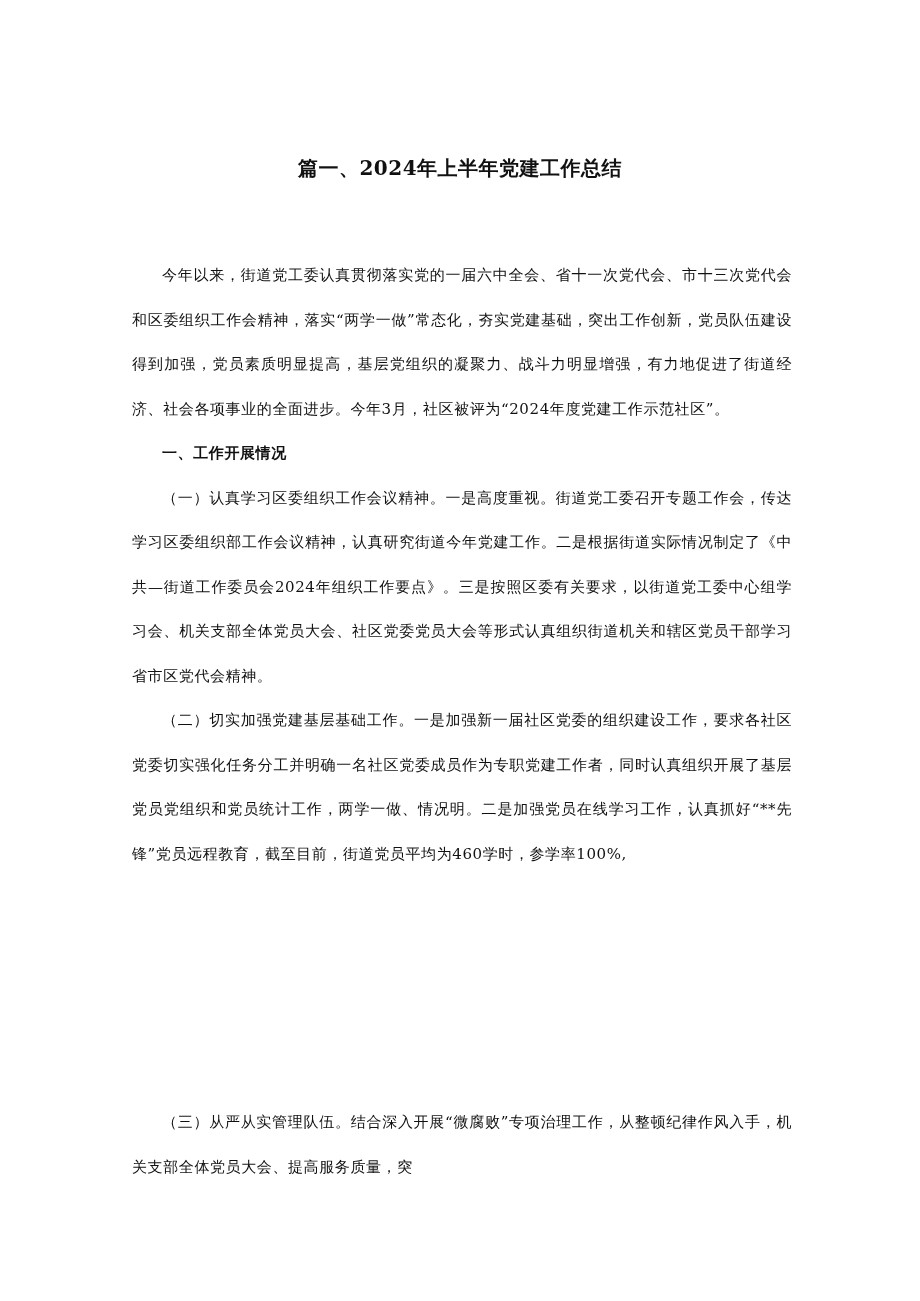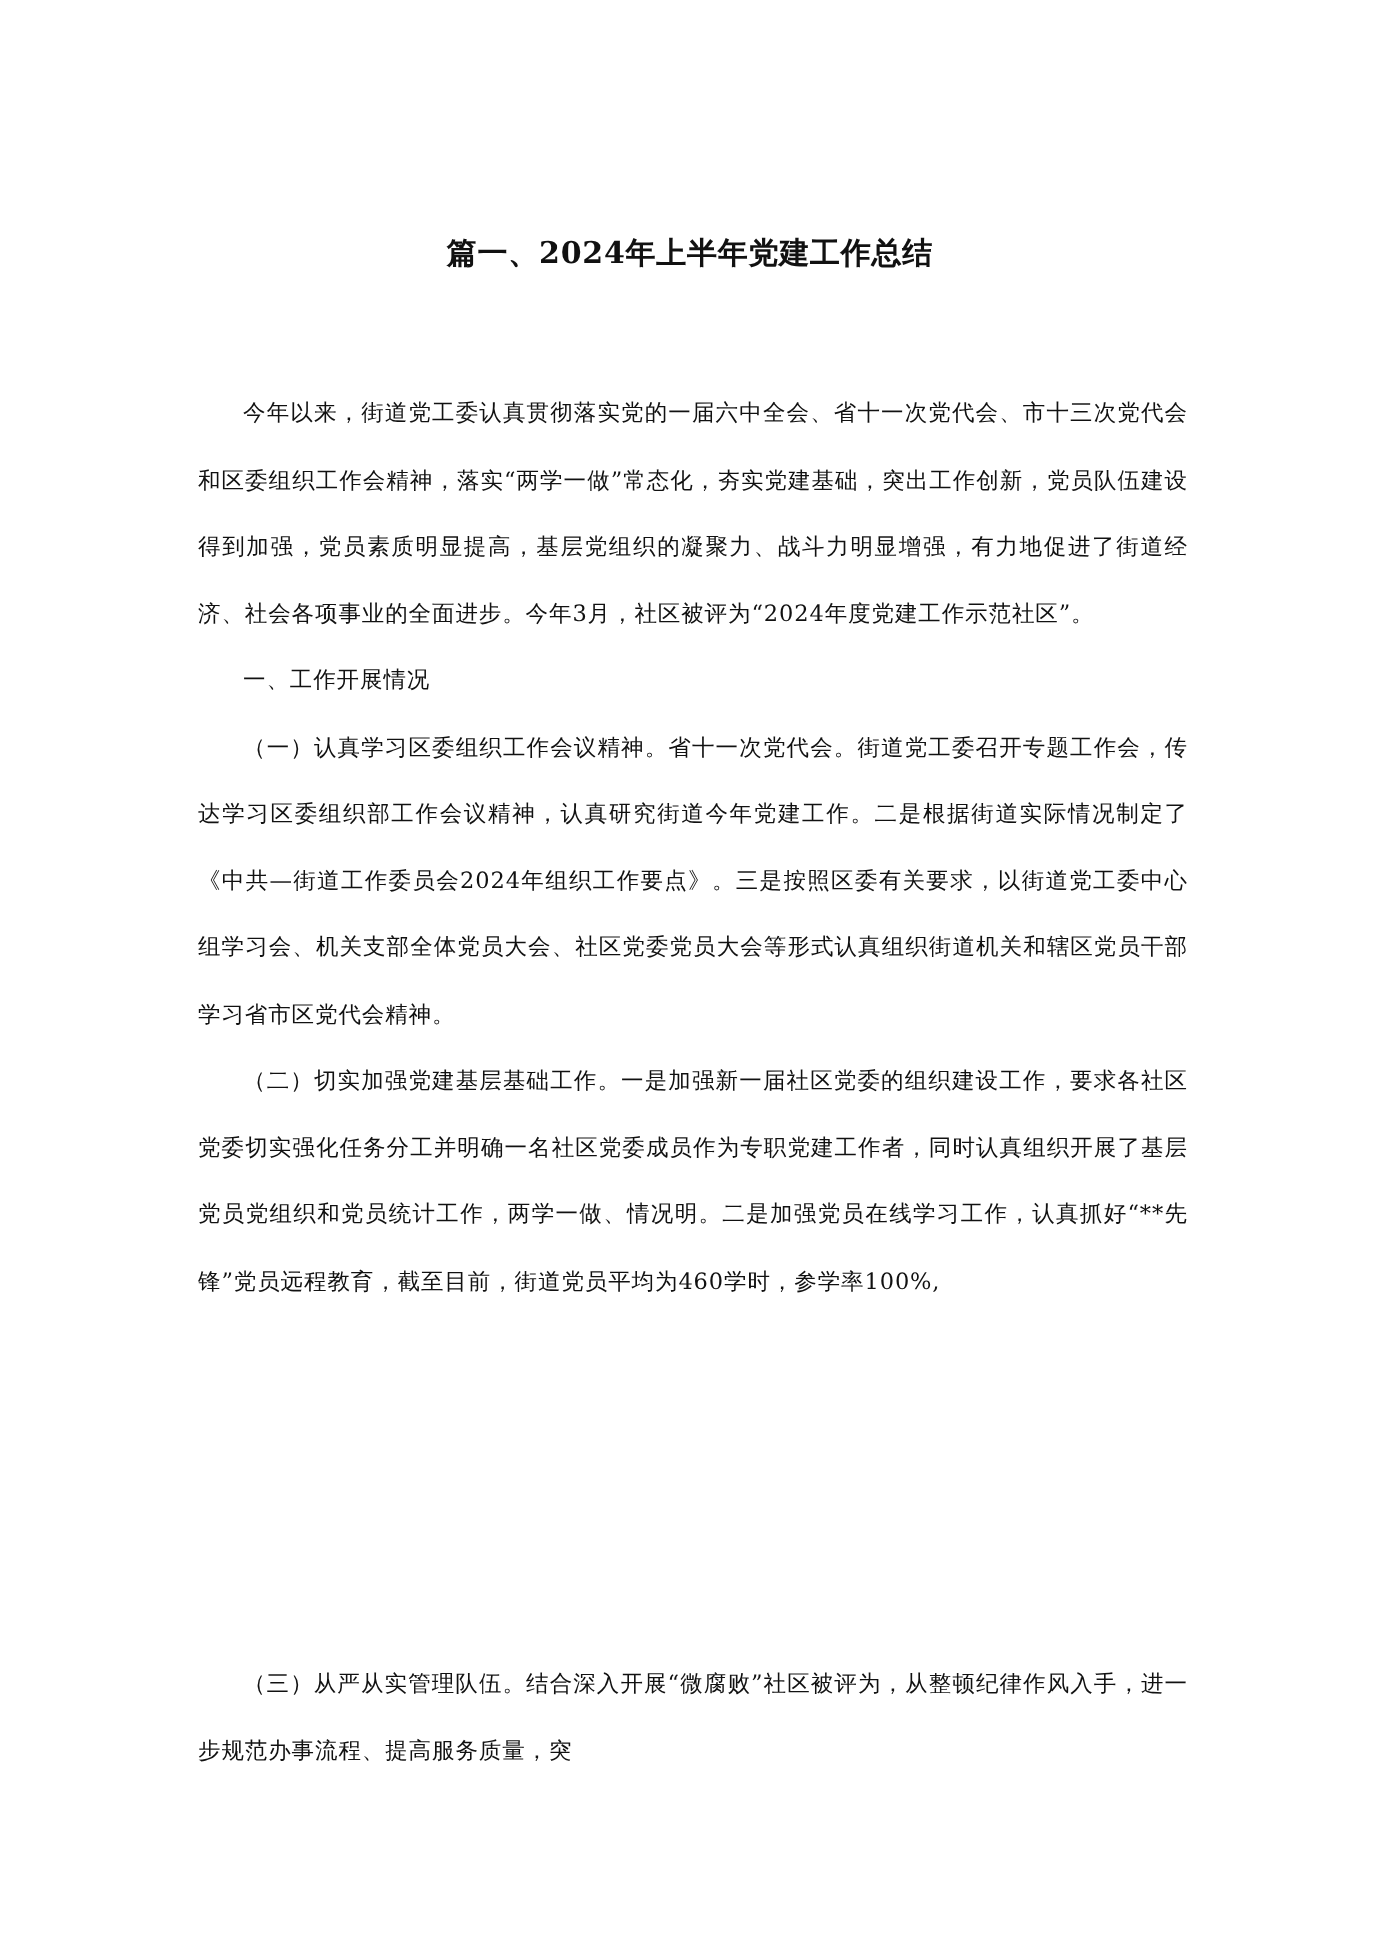--- a/index.html
+++ b/index.html
@@ -41,34 +41,34 @@
       text-align: justify;
       letter-spacing: 0.6px;
     }
     .para {
       margin: 0;
       text-indent: 2em;
     }
     .heading {
       margin: 0;
       text-indent: 2em;
-      font-weight: normal;
+      font-weight: bold;
     }
     .p1 { top: 253px; }
     .p2 { top: 1100px; }
   </style>
 </head>
 <body>
 
 <div class="page">
   <div class="title">篇一、2024年上半年党建工作总结</div>
 
   <div class="body-text p1">
     <p class="para">今年以来，街道党工委认真贯彻落实党的一届六中全会、省十一次党代会、市十三次党代会和区委组织工作会精神，落实“两学一做”常态化，夯实党建基础，突出工作创新，党员队伍建设得到加强，党员素质明显提高，基层党组织的凝聚力、战斗力明显增强，有力地促进了街道经济、社会各项事业的全面进步。今年3月，社区被评为“2024年度党建工作示范社区”。</p>
     <p class="heading">一、工作开展情况</p>
-    <p class="para">（一）认真学习区委组织工作会议精神。省十一次党代会。街道党工委召开专题工作会，传达学习区委组织部工作会议精神，认真研究街道今年党建工作。二是根据街道实际情况制定了《中共—街道工作委员会2024年组织工作要点》。三是按照区委有关要求，以街道党工委中心组学习会、机关支部全体党员大会、社区党委党员大会等形式认真组织街道机关和辖区党员干部学习省市区党代会精神。</p>
+    <p class="para">（一）认真学习区委组织工作会议精神。一是高度重视。街道党工委召开专题工作会，传达学习区委组织部工作会议精神，认真研究街道今年党建工作。二是根据街道实际情况制定了《中共—街道工作委员会2024年组织工作要点》。三是按照区委有关要求，以街道党工委中心组学习会、机关支部全体党员大会、社区党委党员大会等形式认真组织街道机关和辖区党员干部学习省市区党代会精神。</p>
     <p class="para">（二）切实加强党建基层基础工作。一是加强新一届社区党委的组织建设工作，要求各社区党委切实强化任务分工并明确一名社区党委成员作为专职党建工作者，同时认真组织开展了基层党员党组织和党员统计工作，两学一做、情况明。二是加强党员在线学习工作，认真抓好“**先锋”党员远程教育，截至目前，街道党员平均为460学时，参学率100%,</p>
   </div>
 
   <div class="body-text p2">
-    <p class="para">（三）从严从实管理队伍。结合深入开展“微腐败”社区被评为，从整顿纪律作风入手，进一步规范办事流程、提高服务质量，突</p>
+    <p class="para">（三）从严从实管理队伍。结合深入开展“微腐败”专项治理工作，从整顿纪律作风入手，机关支部全体党员大会、提高服务质量，突</p>
   </div>
 </div>
 
 </body></html>

